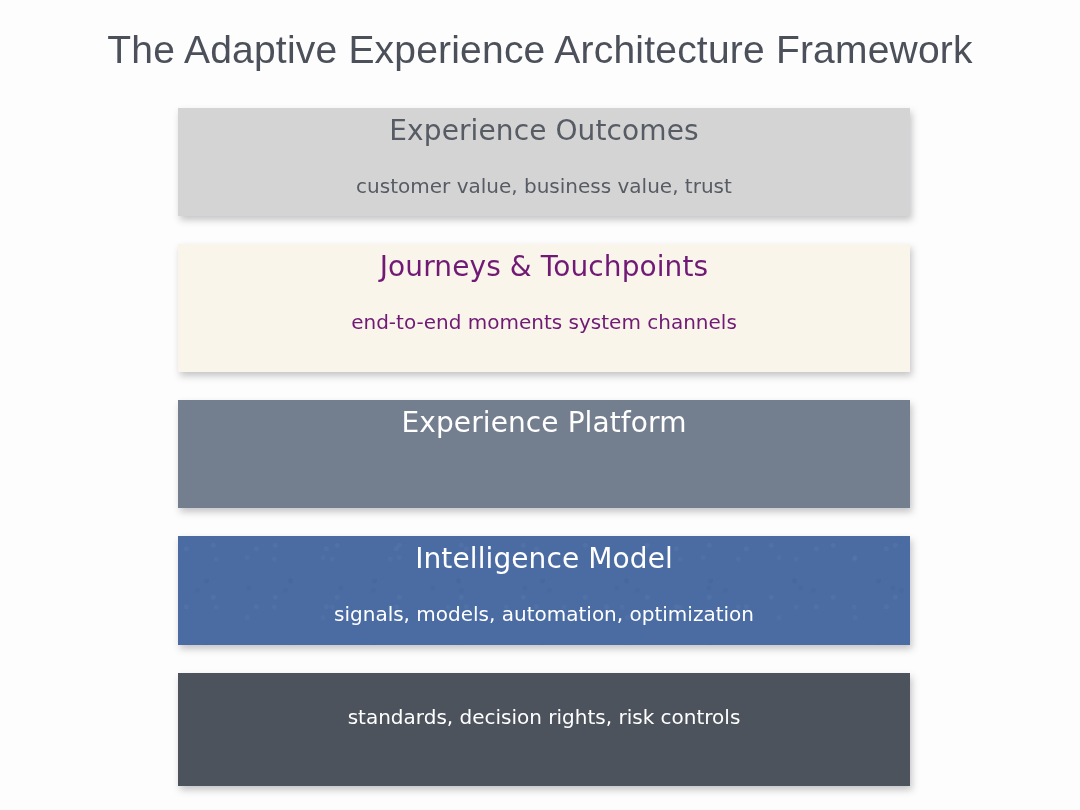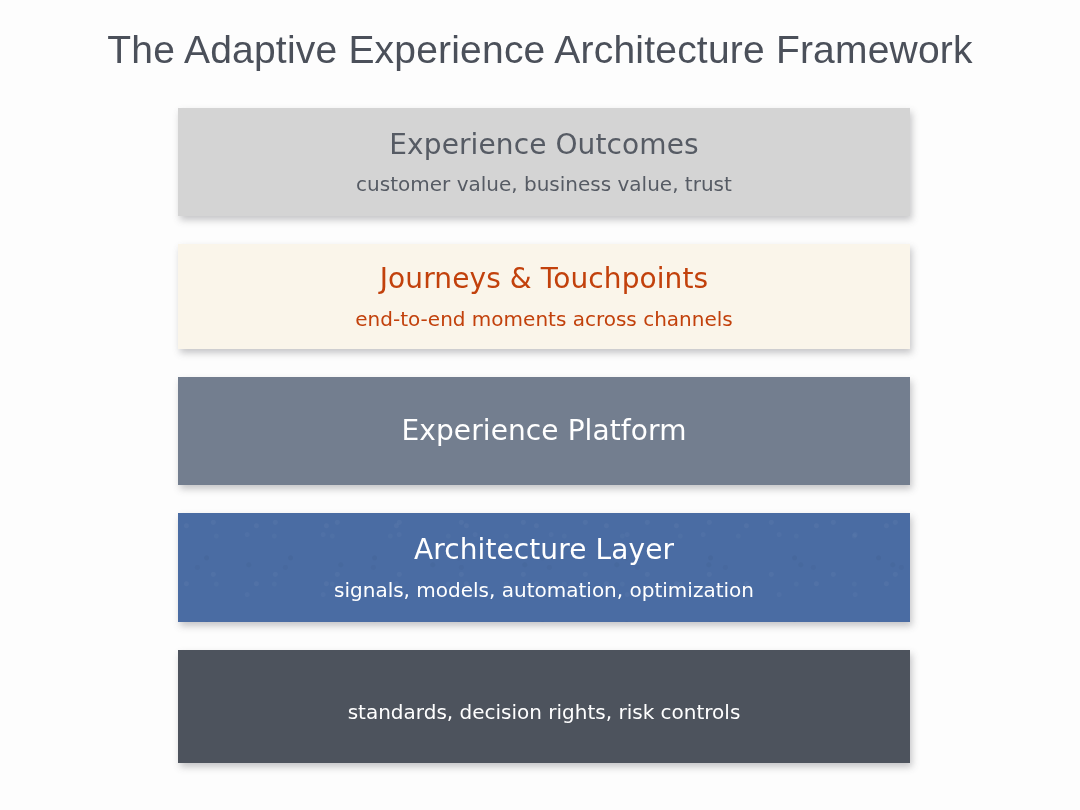--- a/index.html
+++ b/index.html
@@ -44,21 +44,20 @@
     width: 732px;
   }
 
   .layer-band {
     position: relative;
     box-sizing: border-box;
     width: 732px;
     display: flex;
     flex-direction: column;
     align-items: center;
-    justify-content: center;
     box-shadow: 2px 4px 7px rgba(70,70,75,0.30);
     padding: 6px 10px;
     overflow: hidden;
   }
 
   .layer-band + .layer-band {
     margin-top: 28px;
   }
 
   .band-title {
@@ -68,34 +67,34 @@
     line-height: 1.2;
     letter-spacing: 0.1px;
     white-space: nowrap;
   }
 
   .band-subtitle {
     font-family: "DejaVu Sans", "Liberation Sans", sans-serif;
     font-size: 20px;
     font-weight: 400;
     line-height: 1.2;
-    margin-top: 11px;
+    margin-top: 26px;
     white-space: nowrap;
   }
 
   
   .band-outcomes {
     height: 108px;
     background: #d4d4d4;
     color: #565b64;
   }
   .band-journeys {
-    height: 105px;
+    height: 128px;
     background: #faf5ea;
-    color: #c2410c;
+    color: #701a75;
   }
   .band-platform {
     height: 108px;
     background: #737e8f;
     color: #ffffff;
   }
   .band-intelligence {
     height: 109px;
     background: #4a6ca3;
     color: #ffffff;
@@ -135,29 +134,29 @@
 
   <div id="layer-stack">
 
     <div class="layer-band band-outcomes">
       <div class="band-title">Experience Outcomes</div>
       <div class="band-subtitle">customer value, business value, trust</div>
     </div>
 
     <div class="layer-band band-journeys">
       <div class="band-title">Journeys &amp; Touchpoints</div>
-      <div class="band-subtitle">end-to-end moments across channels</div>
+      <div class="band-subtitle">end-to-end moments system channels</div>
     </div>
 
     <div class="layer-band band-platform">
       <div class="band-title">Experience Platform</div>
     </div>
 
     <div class="layer-band band-intelligence">
-      <div class="band-title">Architecture Layer</div>
+      <div class="band-title">Intelligence Model</div>
       <div class="band-subtitle">signals, models, automation, optimization</div>
     </div>
 
     <div class="layer-band band-governance">
       <div class="band-subtitle">standards, decision rights, risk controls</div>
     </div>
 
   </div>
 </div>
 

